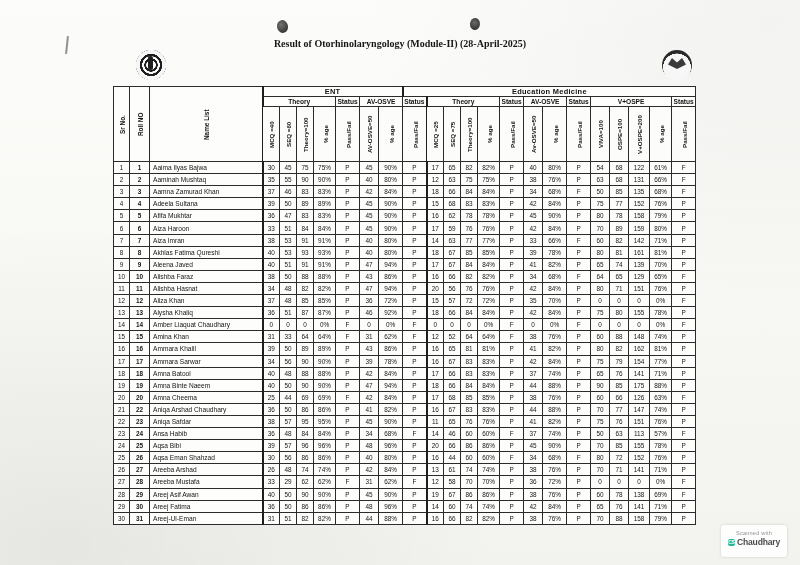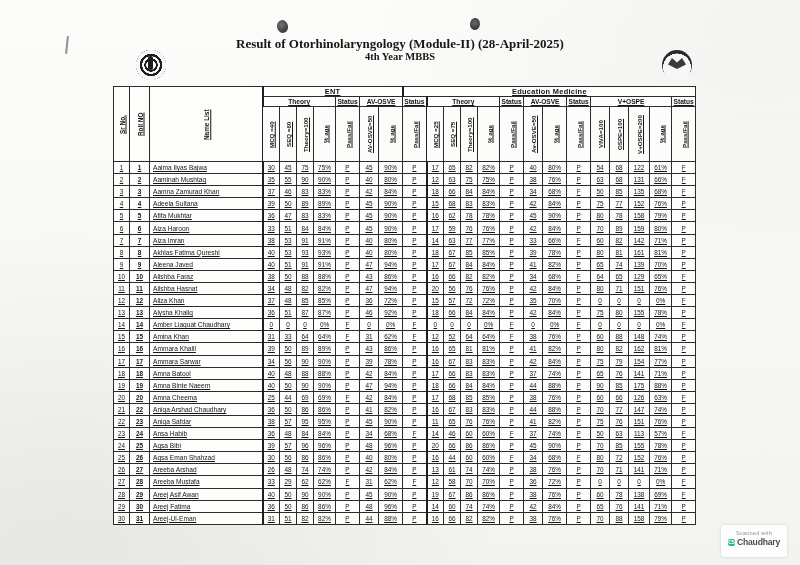--- a/index.html
+++ b/index.html
@@ -22,36 +22,36 @@
   .blob{position:absolute;border-radius:50%;background:#2d2d2d;opacity:.82;}
   .blob.b1{left:277px;top:20px;width:11px;height:13px;
       background:radial-gradient(circle at 40% 35%,#555,#111 70%);transform:rotate(-12deg);}
   .blob.b2{left:470px;top:18px;width:10px;height:12px;
       background:radial-gradient(circle at 45% 40%,#4a4a4a,#0d0d0d 70%);transform:rotate(8deg);}
   .tick{position:absolute;left:66px;top:36px;width:2px;height:18px;background:#6e6e6e;transform:rotate(6deg);opacity:.75;}
 
   
   .header{position:absolute;left:0;top:36px;width:800px;text-align:center;}
   .title1{font-size:13.5px;font-weight:bold;letter-spacing:.2px;line-height:15px;}
-  .title2{font-size:13px;font-weight:bold;line-height:13px;margin-top:1px;}
+  .title2{font-size:10px;font-weight:bold;line-height:13px;margin-top:1px;}
   .title3{font-size:10.5px;font-weight:bold;line-height:13px;margin-top:0px;}
 
   .logo{position:absolute;width:30px;height:30px;border-radius:50%;}
   .logo.left{left:136px;top:50px;
     background:radial-gradient(circle at 50% 50%, #fafafa 0 22%, #1d1d1d 23% 31%, #fafafa 32% 41%, #1d1d1d 42% 52%, #f6f6f6 53% 70%, #222 71% 100%);}
   .logo.left::after{content:"";position:absolute;left:12px;top:6px;width:5px;height:14px;background:#1d1d1d;border-radius:2px;}
   .logo.right{left:662px;top:50px;
     background:radial-gradient(circle at 50% 58%, #f7f7f7 0 60%, #2a2a2a 61% 100%);}
   .logo.right::before{content:"";position:absolute;left:6px;top:8px;width:18px;height:11px;
     background:#3a3a3a;clip-path:polygon(0 60%,22% 0,50% 42%,78% 0,100% 60%,50% 100%);}
 
   
   .tbl-wrap{position:absolute;left:113px;top:86px;width:576px;}
   table{border-collapse:collapse;table-layout:fixed;width:576px;
-        font-family:"Liberation Sans", sans-serif;text-decoration:underline;}
+        font-family:"Liberation Sans", sans-serif;}
   table, th, td{border:1px solid #2b2b2b;}
   th{font-weight:bold;font-size:6.2px;padding:0;text-align:center;color:#141414;background:#fdfdfb;}
   td{font-size:6.4px;padding:0 1px;text-align:center;height:11.1px;color:#151515;background:#fdfdfb;}
   .grp{font-size:7.4px;height:9px;letter-spacing:.3px;}
   .sub{font-size:6.6px;height:9px;}
   .vert{writing-mode:vertical-rl;transform:rotate(180deg);white-space:nowrap;
         height:54px;line-height:9px;font-size:6.2px;}
   .vert-wide{writing-mode:vertical-rl;transform:rotate(180deg);white-space:nowrap;
         height:63px;line-height:9px;font-size:6.4px;}
   .namecell{text-align:left;padding-left:3px;font-size:6.6px;}
@@ -77,21 +77,20 @@
 
   <div class="tick"></div>
   <div class="blob b1"></div>
   <div class="blob b2"></div>
 
   <div class="logo left"></div>
   <div class="logo right"></div>
 
   <div class="header">
     <div class="title2">Result of Otorhinolaryngology  (Module-II) (28-April-2025)</div>
-    <div class="title3">4th Year MBBS</div>
   </div>
 
   <div class="tbl-wrap">
     <table>
       <colgroup>
         <col style="width:16px">
           <col style="width:20px">
           <col style="width:113px">
         <col style="width:17px">
           <col style="width:17px">

